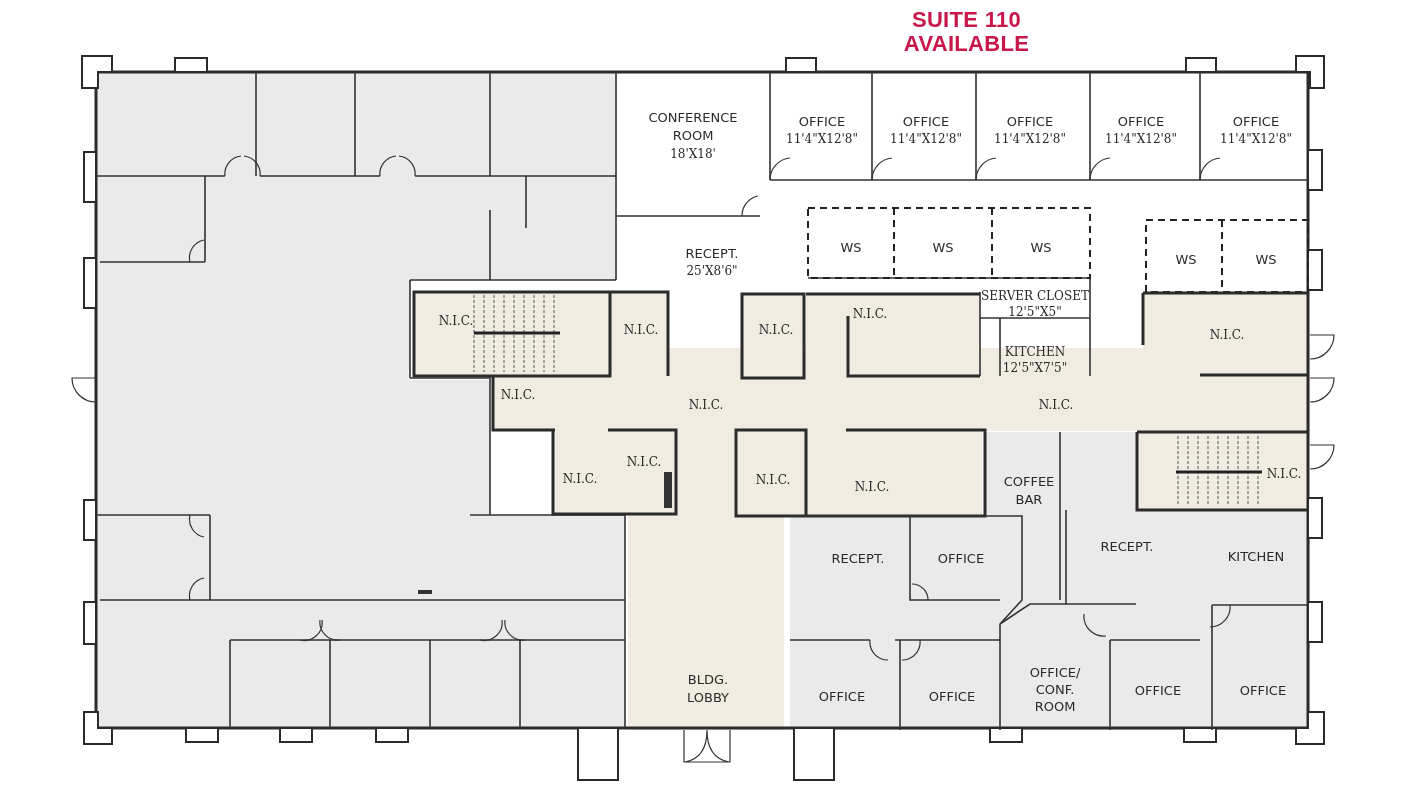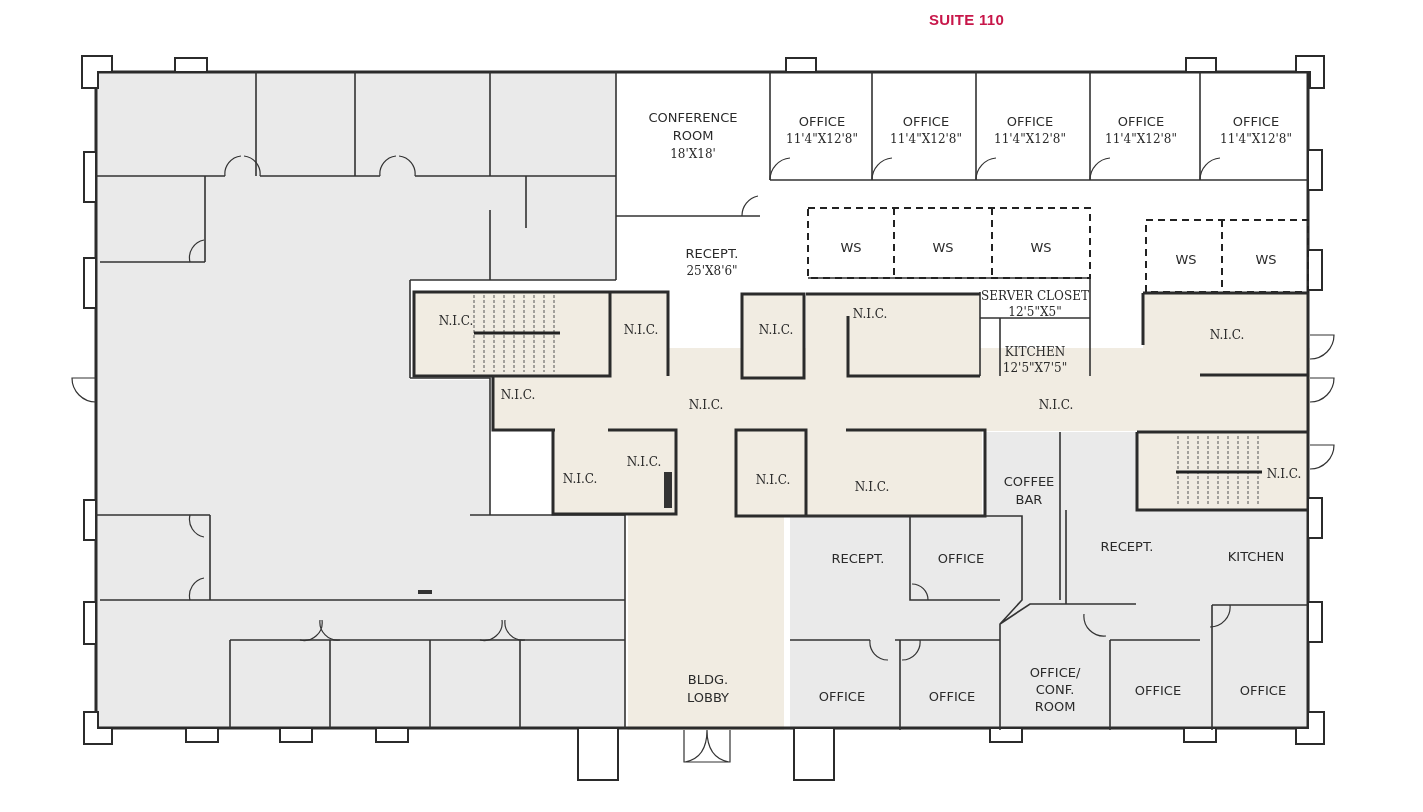--- a/index.html
+++ b/index.html
@@ -1,32 +1,33 @@
 <!DOCTYPE html>
 <html><head>
 <meta charset="utf-8">
 <style>
   html, body { margin:0; padding:0; background:#ffffff; }
   body { width:1423px; height:812px; position:relative; overflow:hidden; font-family:"DejaVu Sans","Liberation Sans",sans-serif; }
   .title { position:absolute; left:0; width:1423px; top:8px; text-align:center; padding-left:510px; box-sizing:border-box; }
-  .title div { font-family:"Liberation Sans","DejaVu Sans",sans-serif; font-weight:bold; font-size:15px; line-height:24px; letter-spacing:0.3px; }
+  .title div { font-family:"Liberation Sans","DejaVu Sans",sans-serif; font-weight:bold; font-size:22px; line-height:24px; letter-spacing:0.3px; }
   svg.plan { position:absolute; left:0; top:0; }
   .lbl { font-family:"DejaVu Sans","Liberation Sans",sans-serif; font-size:13px; fill:#2a2a2a; text-anchor:middle; }
   .lbl-sm { font-family:"DejaVu Serif","Liberation Serif",serif; font-size:12px; fill:#2a2a2a; text-anchor:middle; }
   .wall { fill:none; stroke:#2b2b2b; stroke-width:3; }
   .wall-thin { fill:none; stroke:#333; stroke-width:1.6; }
   .dash { fill:none; stroke:#222; stroke-width:2; stroke-dasharray:7 5; }
   .door { fill:none; stroke:#333; stroke-width:1.2; }
   .pier { fill:#fff; stroke:#2b2b2b; stroke-width:2; }
 </style>
 </head>
 <body>
 
 <div class="title">
   <div style="color:#C8174A">SUITE 110</div>
+  <div style="color:#C8174A">AVAILABLE</div>
 </div>
 
 <svg class="plan" width="1423" height="812" viewBox="0 0 1423 812">
 
   <path fill="#EAEAEA" d="M96,72 L616,72 L616,280 L410,280 L410,380 L490,380 L490,515 L625,515 L625,728 L96,728 Z"></path>
 
   <rect x="414" y="292" width="194" height="84" fill="#F1ECE2"></rect>
   <rect x="493" y="376" width="120" height="54" fill="#F1ECE2"></rect>
   <rect x="608" y="292" width="60" height="84" fill="#F1ECE2"></rect>
 

